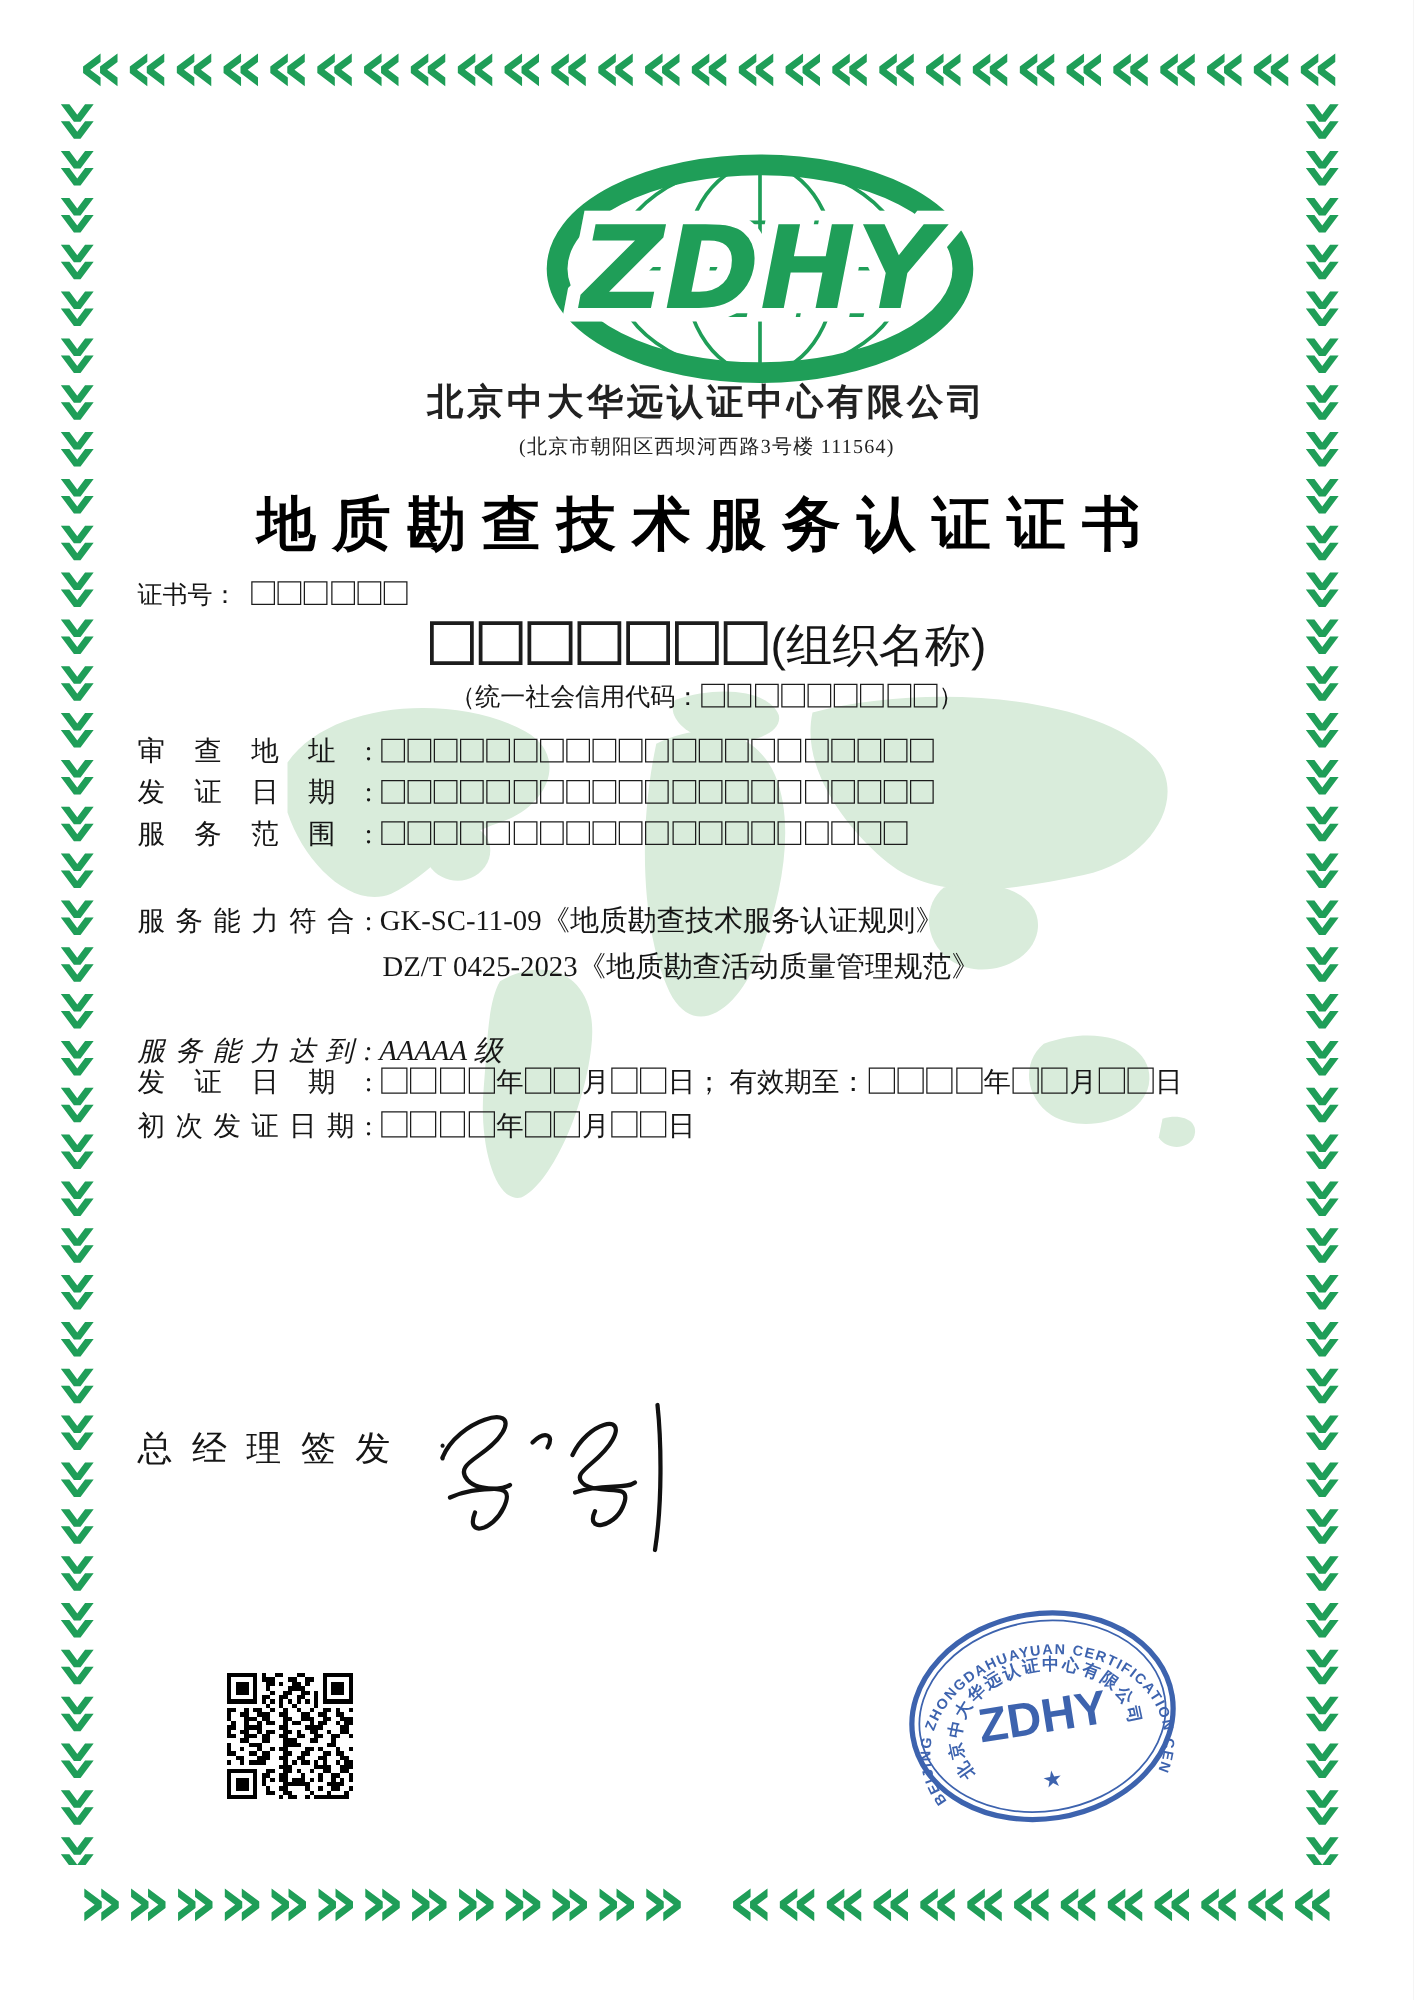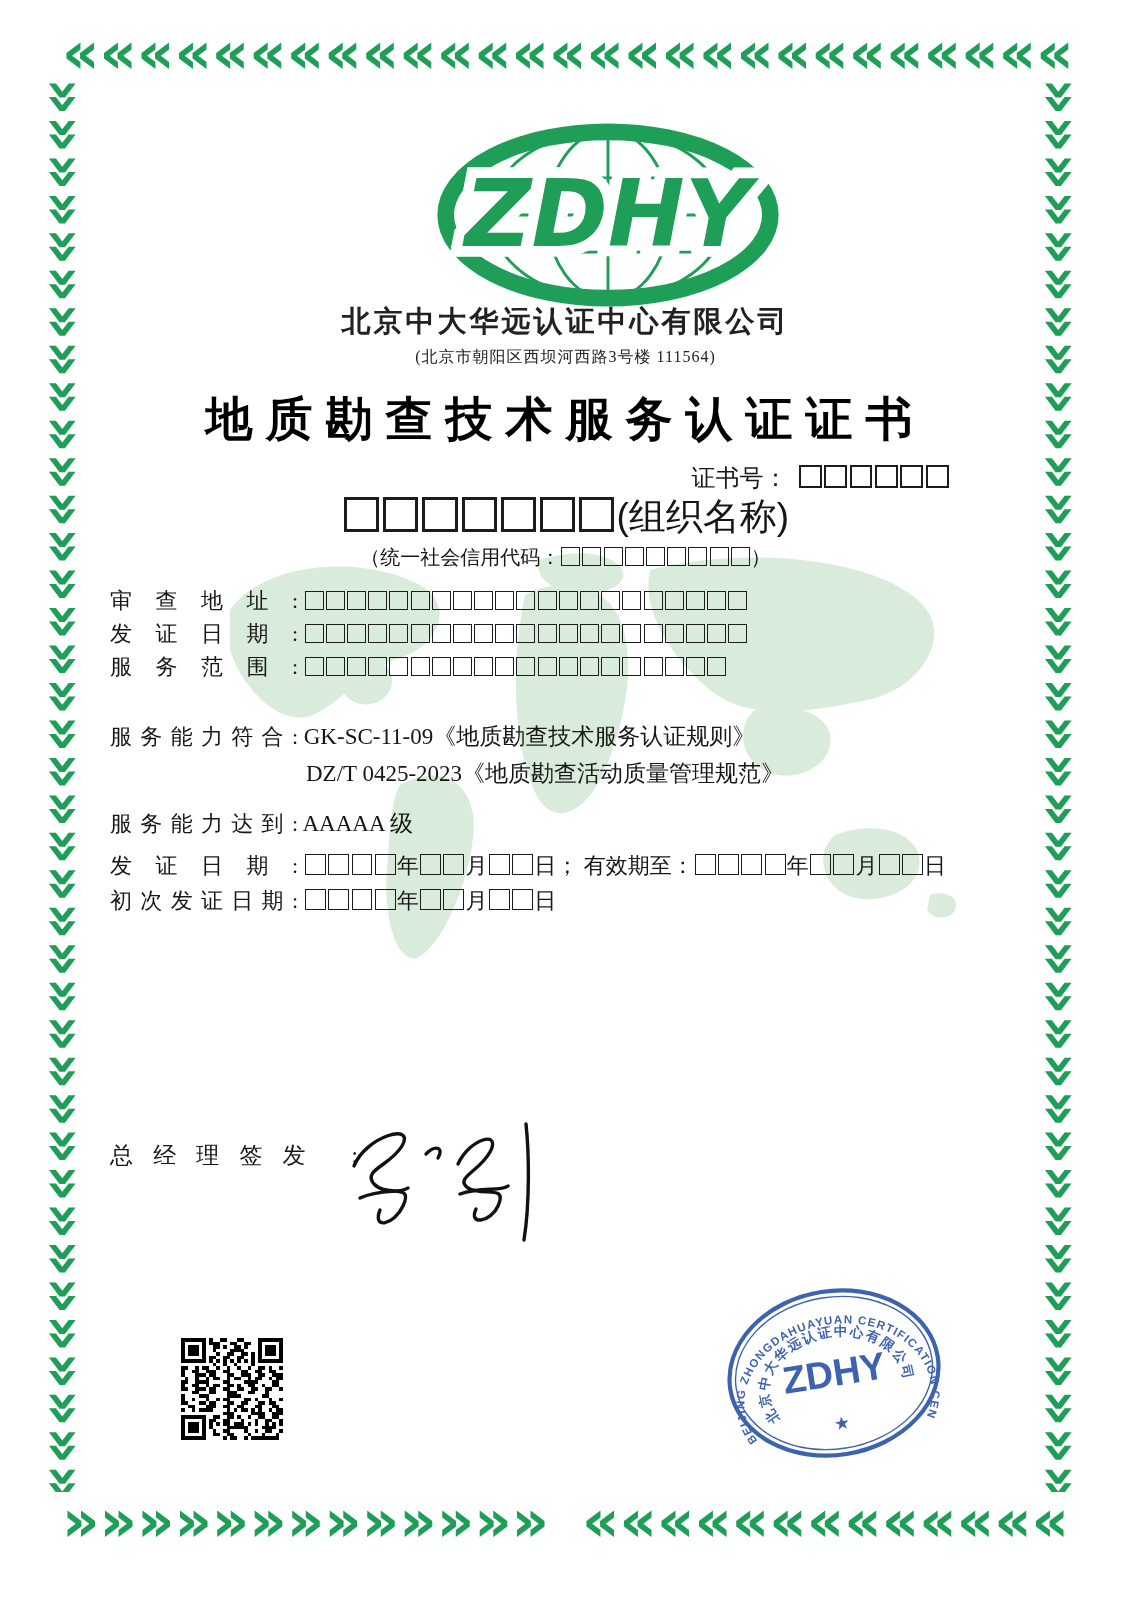--- a/index.html
+++ b/index.html
@@ -29,50 +29,50 @@
   .logo-wrap { left:432px; top:120px; width:352px; height:190px; }
   .company-name {
     top:302px; font-family:"Liberation Sans", sans-serif; font-weight:700;
     font-size:29px; letter-spacing:3px; color:#222;
   }
   .company-addr { top:347px; font-size:16px; letter-spacing:1px; color:#222; }
   .cert-title {
     top:388px; font-family:"Liberation Sans", sans-serif; font-weight:700;
     font-size:47px; letter-spacing:13px; color:#000;
   }
-  .certno-line { top:462px; left:110px; right:181px; text-align:right; font-size:24px; }
+  .certno-line { top:462px; left:110px; right:165px; font-size:20px; }
   .certno-line .lbl { margin-right:10px; }
   .org-line { top:492px; font-family:"Liberation Sans", sans-serif; font-size:37px; font-weight:500; }
   .credit-line { top:544px; font-size:20px; }
   
   .info-block { left:110px; right:140px; top:584px; }
   .irow { height:33px; line-height:33px; font-size:22px; white-space:nowrap; }
   .ilabel {
     display:inline-block; width:188px; text-align:justify; text-align-last:justify;
     vertical-align:top; font-size:22px;
   }
   .iboxes { font-size:20px; }
   
   .cap-block { left:110px; right:140px; top:718px; }
   .cap-row { line-height:37px; font-size:23px; white-space:nowrap; }
   .cap-indent { padding-left:196px; }
-  .cap-level { margin-top:13px; }
+  .cap-level { margin-top:30px;font-style:italic; }
   
   .date-block { left:110px; right:140px; top:848px; }
   .drow { line-height:35px; font-size:23px; white-space:nowrap; }
   .drow .iboxes { font-size:22px; }
   
   .note {
     left:110px; right:181px; top:938px; font-family:"Liberation Sans", sans-serif;
     font-size:17.5px; line-height:31px; text-align:justify;
     padding-left:36px; text-indent:-36px; color:#111;
   }
   
   .sig-label {
-    left:110px; top:1140px; font-size:23px;
+    left:110px; top:1140px; font-size:28px;
     display:inline-block; width:248px; text-align:justify; text-align-last:justify;
   }
   .sig-svg { left:330px; top:1102px; width:220px; height:145px; }
   
   .qr-wrap { left:178px; top:1335px; width:108px; height:108px; }
   .stamp-wrap { left:720px; top:1280px; width:228px; height:186px; transform:rotate(-9deg); opacity:.92; }
   
   .bx {
     display:inline-block; width:0.95em; height:0.95em;
     border:0.085em solid #1c1c1c; margin:0 0.055em; vertical-align:-0.08em;

